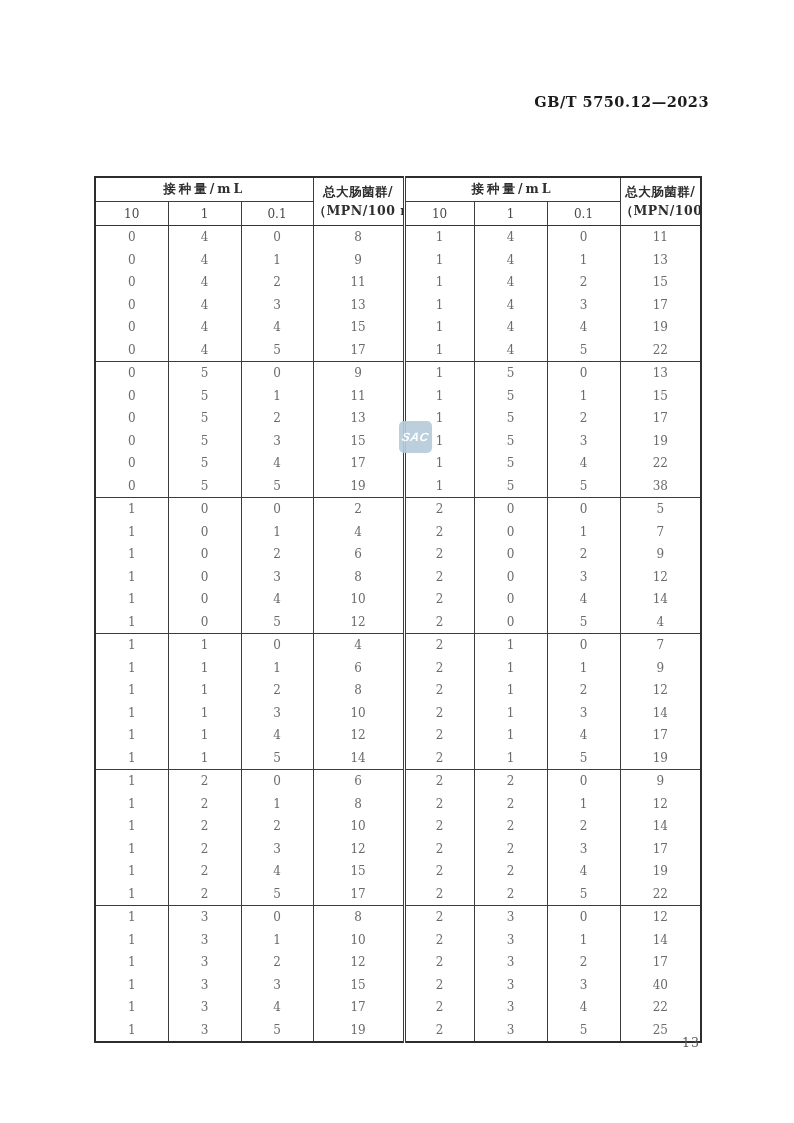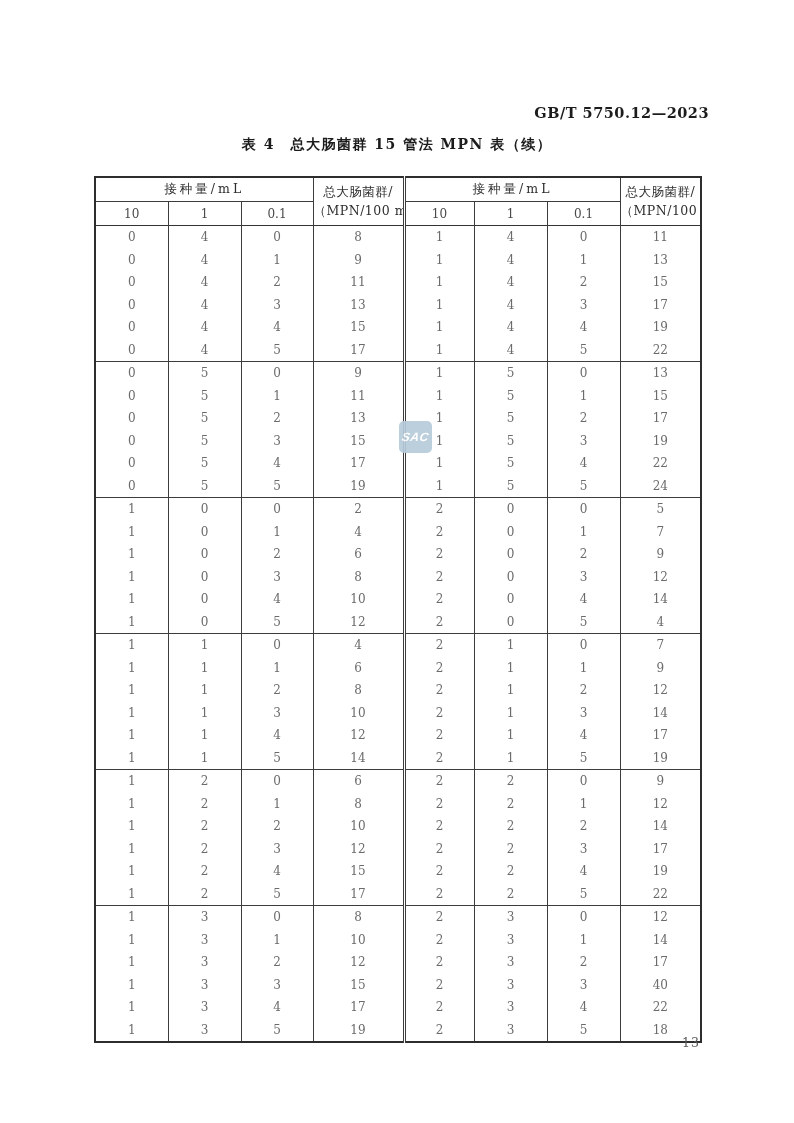--- a/index.html
+++ b/index.html
@@ -13,21 +13,20 @@
     overflow: hidden;
   }
   .std-code {
     position: absolute;
     top: 93px;
     right: 85px;
     font-size: 14.5px;
     font-weight: bold;
     letter-spacing: 0.5px;
     color: #1c1c1c;
-    margin-top: 11px;
   }
   .table-title {
     position: absolute;
     top: 136px;
     left: 0;
     width: 100%;
     text-align: center;
     font-size: 14px;
     font-weight: bold;
     letter-spacing: 1.5px;
@@ -45,21 +44,21 @@
   .doc-table th, .doc-table td {
     border-left: 1px solid #3c3c3c;
     text-align: center;
     vertical-align: middle;
     padding: 0;
     font-weight: normal;
     overflow: hidden;
     white-space: nowrap;
   }
   .doc-table th:first-child, .doc-table td:first-child { border-left: none; }
-  .doc-table thead tr.hrow1 th { height: 23px; font-size: 12.5px; color: #2e2e2e; }
+  .doc-table thead tr.hrow1 th { height: 23px; font-size: 12.5px; color: #2e2e2e; font-weight: bold; }
   .doc-table thead tr.hrow2 th { height: 23px; font-size: 12px; color: #4a4a4a; border-top: 1px solid #3c3c3c; }
   .doc-table thead { border-bottom: 1.5px solid #333333; }
   .doc-table tbody { border-top: 1px solid #3c3c3c; }
   .doc-table tbody td {
     height: 22.5px;
     font-size: 12px;
     color: #6b6b6b;
   }
   .inoc-label { letter-spacing: 3px; }
   .mpn-head {
@@ -101,21 +100,20 @@
     letter-spacing: 0.5px;
   }
 </style>
 </head>
 <body>
 
 <div class="page">
 
   <div class="std-code">GB/T 5750.12—2023</div>
 
-  <div class="table-title">表 4　总大肠菌群 15 管法 MPN 表（续）</div>
 
   <table class="doc-table">
     <colgroup>
       <col style="width:73px">
         <col style="width:73px">
         <col style="width:72px">
         <col style="width:91px">
       <col style="width:70px">
         <col style="width:73px">
         <col style="width:73px">
@@ -257,21 +255,21 @@
           <td>22</td>
         </tr>
         <tr>
           <td>0</td>
           <td>5</td>
           <td>5</td>
           <td>19</td>
           <td class="half-start">1</td>
           <td>5</td>
           <td>5</td>
-          <td>24</td>
+          <td>38</td>
         </tr>
       </tbody>
       <tbody>
         <tr>
           <td>1</td>
           <td>0</td>
           <td>0</td>
           <td>2</td>
           <td class="half-start">2</td>
           <td>0</td>
@@ -505,21 +503,21 @@
           <td>22</td>
         </tr>
         <tr>
           <td>1</td>
           <td>3</td>
           <td>5</td>
           <td>19</td>
           <td class="half-start">2</td>
           <td>3</td>
           <td>5</td>
-          <td>18</td>
+          <td>25</td>
         </tr>
       </tbody>
     </table>
 
   <div class="watermark">
     <span>SAC</span>
   </div>
 
   <div class="page-number">13</div>
 

